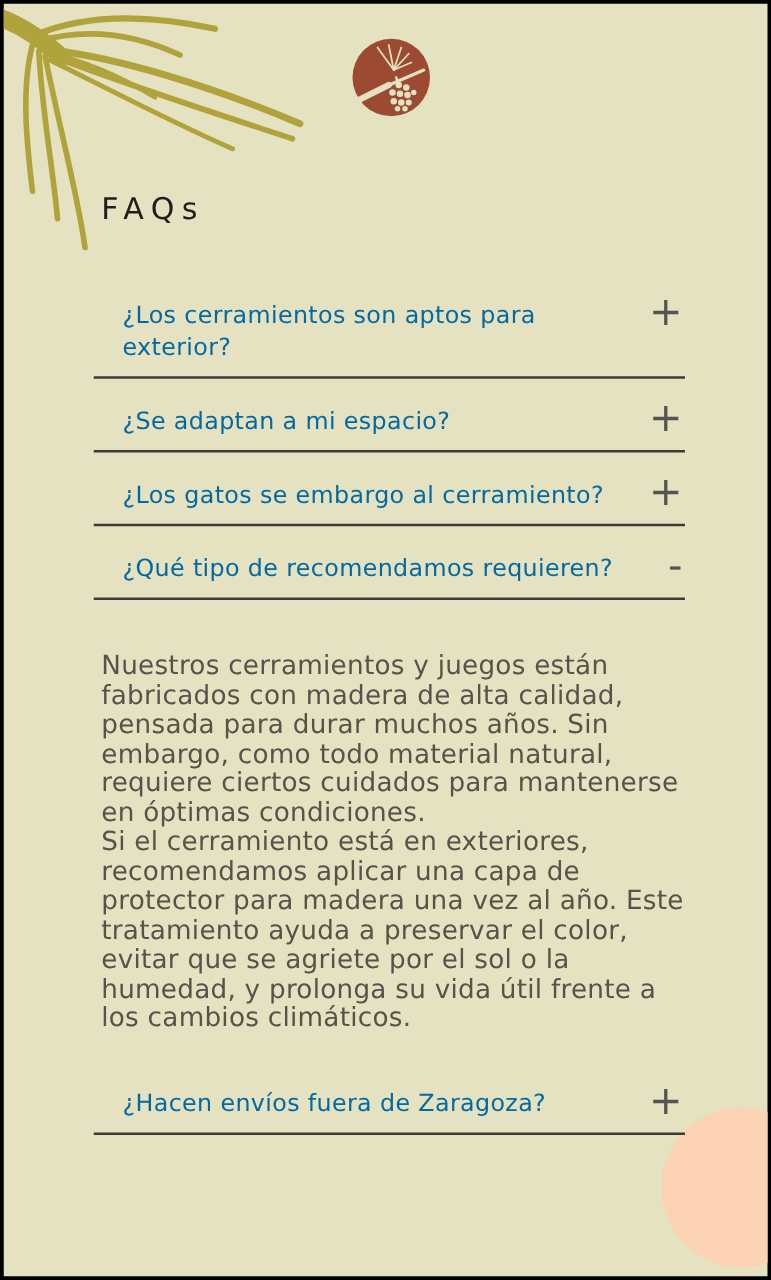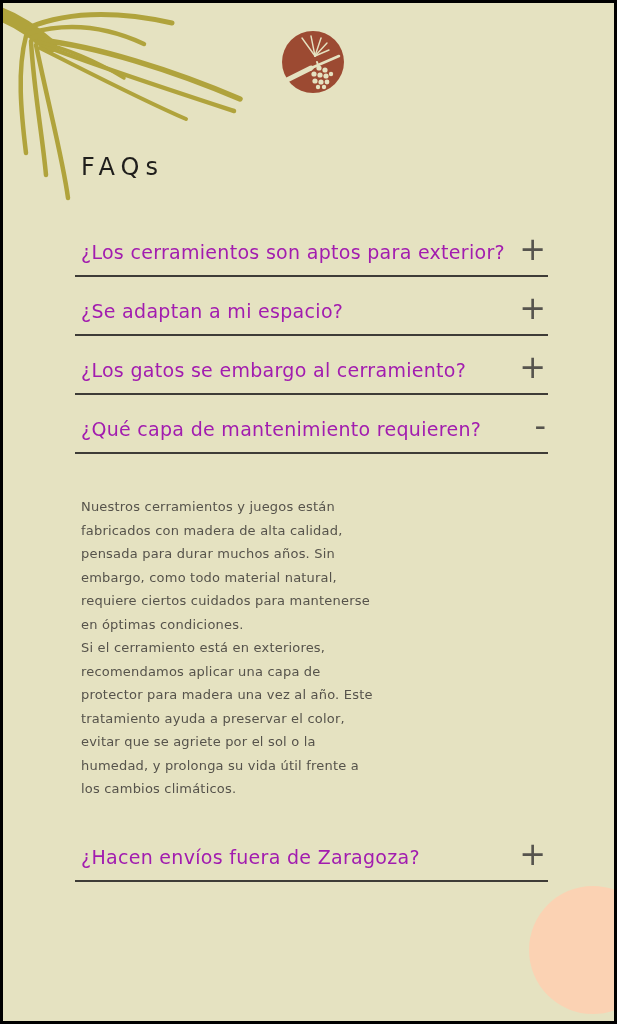--- a/index.html
+++ b/index.html
@@ -55,37 +55,38 @@
     justify-content: space-between;
     align-items: flex-start;
     padding: 0 2px 10px 6px;
     border-bottom: 2px solid #3e3c37;
     cursor: pointer;
   }
   .faq-item .q {
     font-size: 19px;
     line-height: 26px;
     letter-spacing: 0.3px;
-    color: #a21caf;
+    color: #0369a1;
+    margin-left: 17px;
   }
   .faq-item .toggle {
     font-size: 32px;
     line-height: 26px;
     font-weight: 400;
     color: #56544e;
     transform: translateY(-3px);
     flex: 0 0 auto;
     padding-left: 8px;
   }
   .mt-first { margin-top: 50px; }
   .mt-item  { margin-top: 21px; }
   .mt-after-answer { margin-top: 43px; }
   .faq-answer {
     margin: 41px 0 0 6px;
-    font-size: 13px;
+    font-size: 21px;
     line-height: 23.5px;
     letter-spacing: 0.2px;
     color: #56534b;
     white-space: pre-line;
   }
 </style>
 </head>
 <body>
 
 <div class="page">
@@ -147,21 +148,21 @@
       <span class="q">¿Se adaptan a mi espacio?</span>
       <span class="toggle">+</span>
     </div>
 
     <div class="faq-item mt-item">
       <span class="q">¿Los gatos se embargo al cerramiento?</span>
       <span class="toggle">+</span>
     </div>
 
     <div class="faq-item mt-item">
-      <span class="q">¿Qué capa de mantenimiento requieren?</span>
+      <span class="q">¿Qué tipo de recomendamos requieren?</span>
       <span class="toggle">-</span>
     </div>
 
     <div class="faq-answer">Nuestros cerramientos y juegos están
 fabricados con madera de alta calidad,
 pensada para durar muchos años. Sin
 embargo, como todo material natural,
 requiere ciertos cuidados para mantenerse
 en óptimas condiciones.
 Si el cerramiento está en exteriores,

